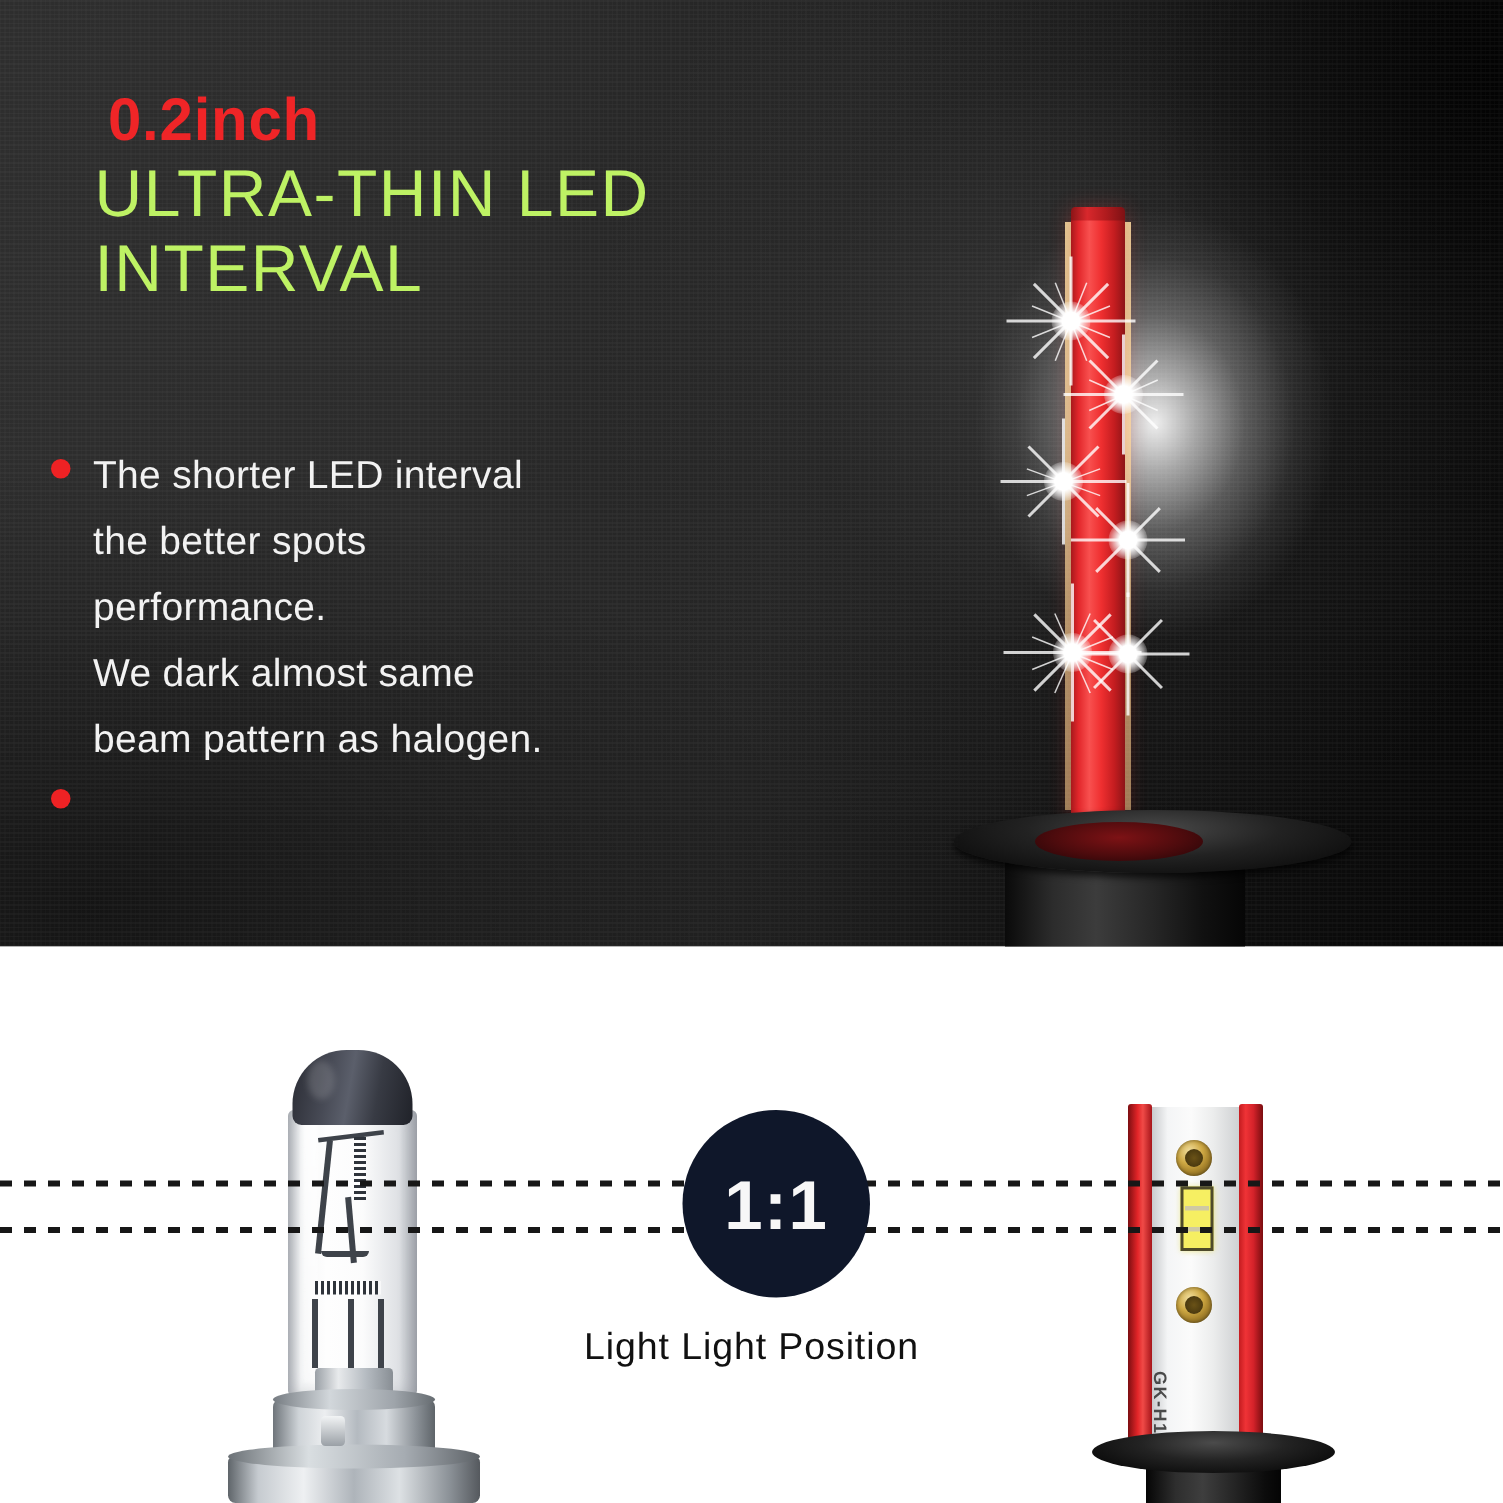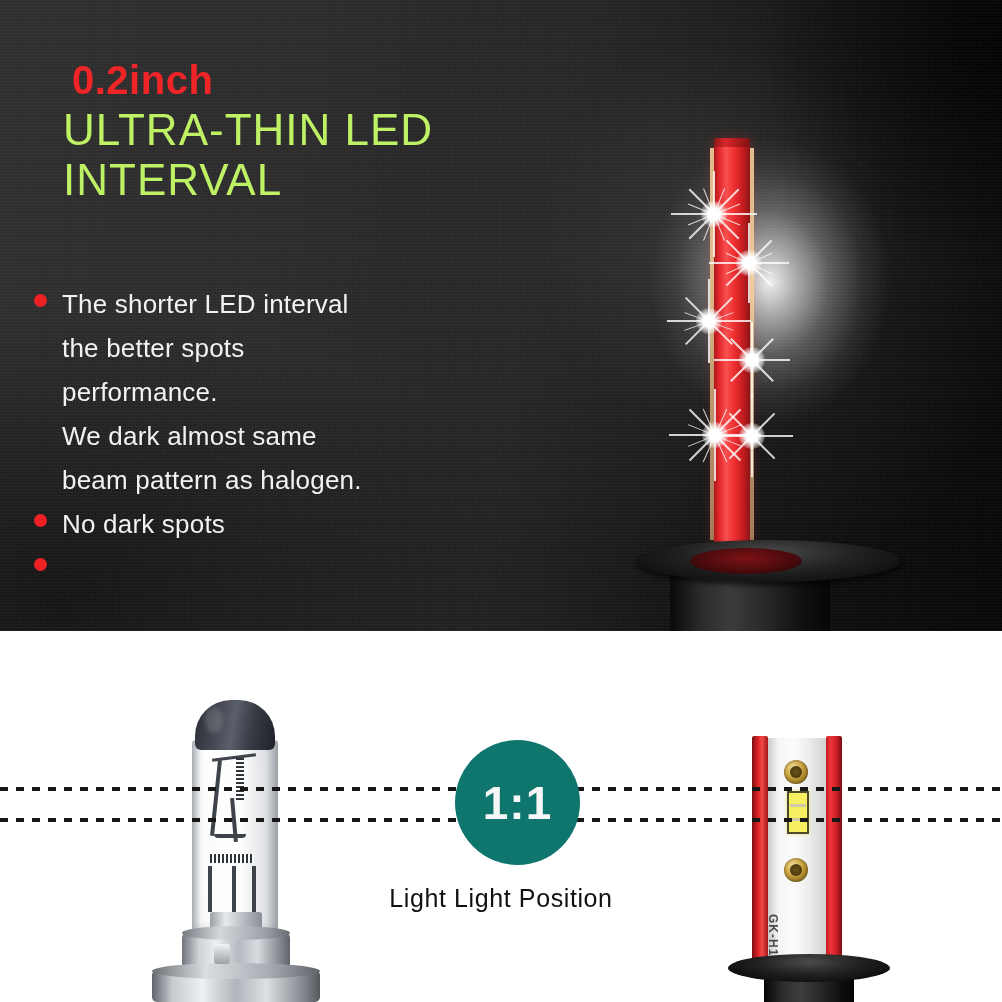--- a/index.html
+++ b/index.html
@@ -23,21 +23,21 @@
                      repeating-linear-gradient(90deg,rgba(255,255,255,.40) 0 1px,rgba(0,0,0,0) 1px 3px);}
 
   
   .headline{position:absolute;left:62px;top:60px;z-index:6;}
   .h-small{font-size:40px;font-weight:bold;color:#ef2527;line-height:1.0;
     letter-spacing:.5px;margin:0 0 5px 10px;}
   .h-big{font-size:44px;font-weight:normal;color:#bef264;line-height:1.12;
     letter-spacing:1.0px;margin:1px;white-space:nowrap;}
 
   
-  .bullets{position:absolute;left:34px;top:282px;z-index:6;width:480px;text-align:right;}
+  .bullets{position:absolute;left:34px;top:294px;z-index:6;width:480px;text-align:right;}
   .b-row{display:flex;align-items:flex-start;}
   .b-dot{flex:0 0 auto;width:13px;height:13px;border-radius:50%;background:#ee2224;
     margin-top:12px;margin-right:15px;}
   .b-nodot{flex:0 0 auto;width:13px;margin-right:15px;}
   .b-txt{font-size:26px;color:#f2f2f2;line-height:44px;letter-spacing:.2px;white-space:nowrap;}
 
   
   .bulb-top{position:absolute;left:598px;top:96px;width:360px;height:535px;z-index:4;}
   .glow-halo{position:absolute;left:22px;top:6px;width:300px;height:360px;
     background:radial-gradient(ellipse 150px 180px at 50% 50%, rgba(255,255,255,.92) 0%, rgba(255,255,255,.60) 18%, rgba(255,255,255,.26) 40%, rgba(255,255,255,.07) 62%, rgba(255,255,255,0) 80%);}
@@ -127,21 +127,21 @@
   .lb-code{position:absolute;left:56px;top:178px;z-index:7;
     font-size:12px;color:#4a4a4a;letter-spacing:1px;font-weight:bold;
     transform:rotate(90deg);transform-origin:left top;white-space:nowrap;}
   .lb-disc{position:absolute;left:4px;top:218px;width:162px;height:28px;z-index:8;border-radius:50%;
     background:radial-gradient(ellipse at 50% 28%,#4b4b4b 0%,#232323 42%,#0d0d0d 78%,#040404 100%);}
   .lb-collar{position:absolute;left:40px;top:234px;width:90px;height:42px;z-index:7;border-radius:6px;
     background:linear-gradient(90deg,#050505 0%,#2e2e2e 22%,#3e3e3e 42%,#242424 66%,#0c0c0c 88%,#040404 100%);}
 
   
   .badge{position:absolute;left:455px;top:740px;width:125px;height:125px;z-index:10;
-    border-radius:50%;background:#0f766e;display:flex;align-items:center;justify-content:center;}
+    border-radius:50%;background:#0f172a;display:flex;align-items:center;justify-content:center;}
   .badge-txt{font-size:46px;font-weight:bold;color:#f7f7f7;letter-spacing:1px;line-height:1;}
   .caption{position:absolute;left:0;top:884px;width:1002px;text-align:center;z-index:10;
     font-size:25px;color:#111;letter-spacing:.6px;}
 </style>
 </head>
 <body>
 
 <div class="page">
 
   <div class="top-panel">
@@ -239,24 +239,20 @@
         <div class="b-nodot"></div>
         <div class="b-txt">performance.</div>
       </div>
       <div class="b-row">
         <div class="b-nodot"></div>
         <div class="b-txt">We dark almost same</div>
       </div>
       <div class="b-row">
         <div class="b-nodot"></div>
         <div class="b-txt">beam pattern as halogen.</div>
-      </div>
-      <div class="b-row">
-        <div class="b-dot"></div>
-        <div class="b-txt">No dark spots</div>
       </div>
       <div class="b-row">
         <div class="b-dot"></div>
       </div>
     </div>
   </div>
 
   <div class="bot-panel"></div>
 
   <div class="halogen">

